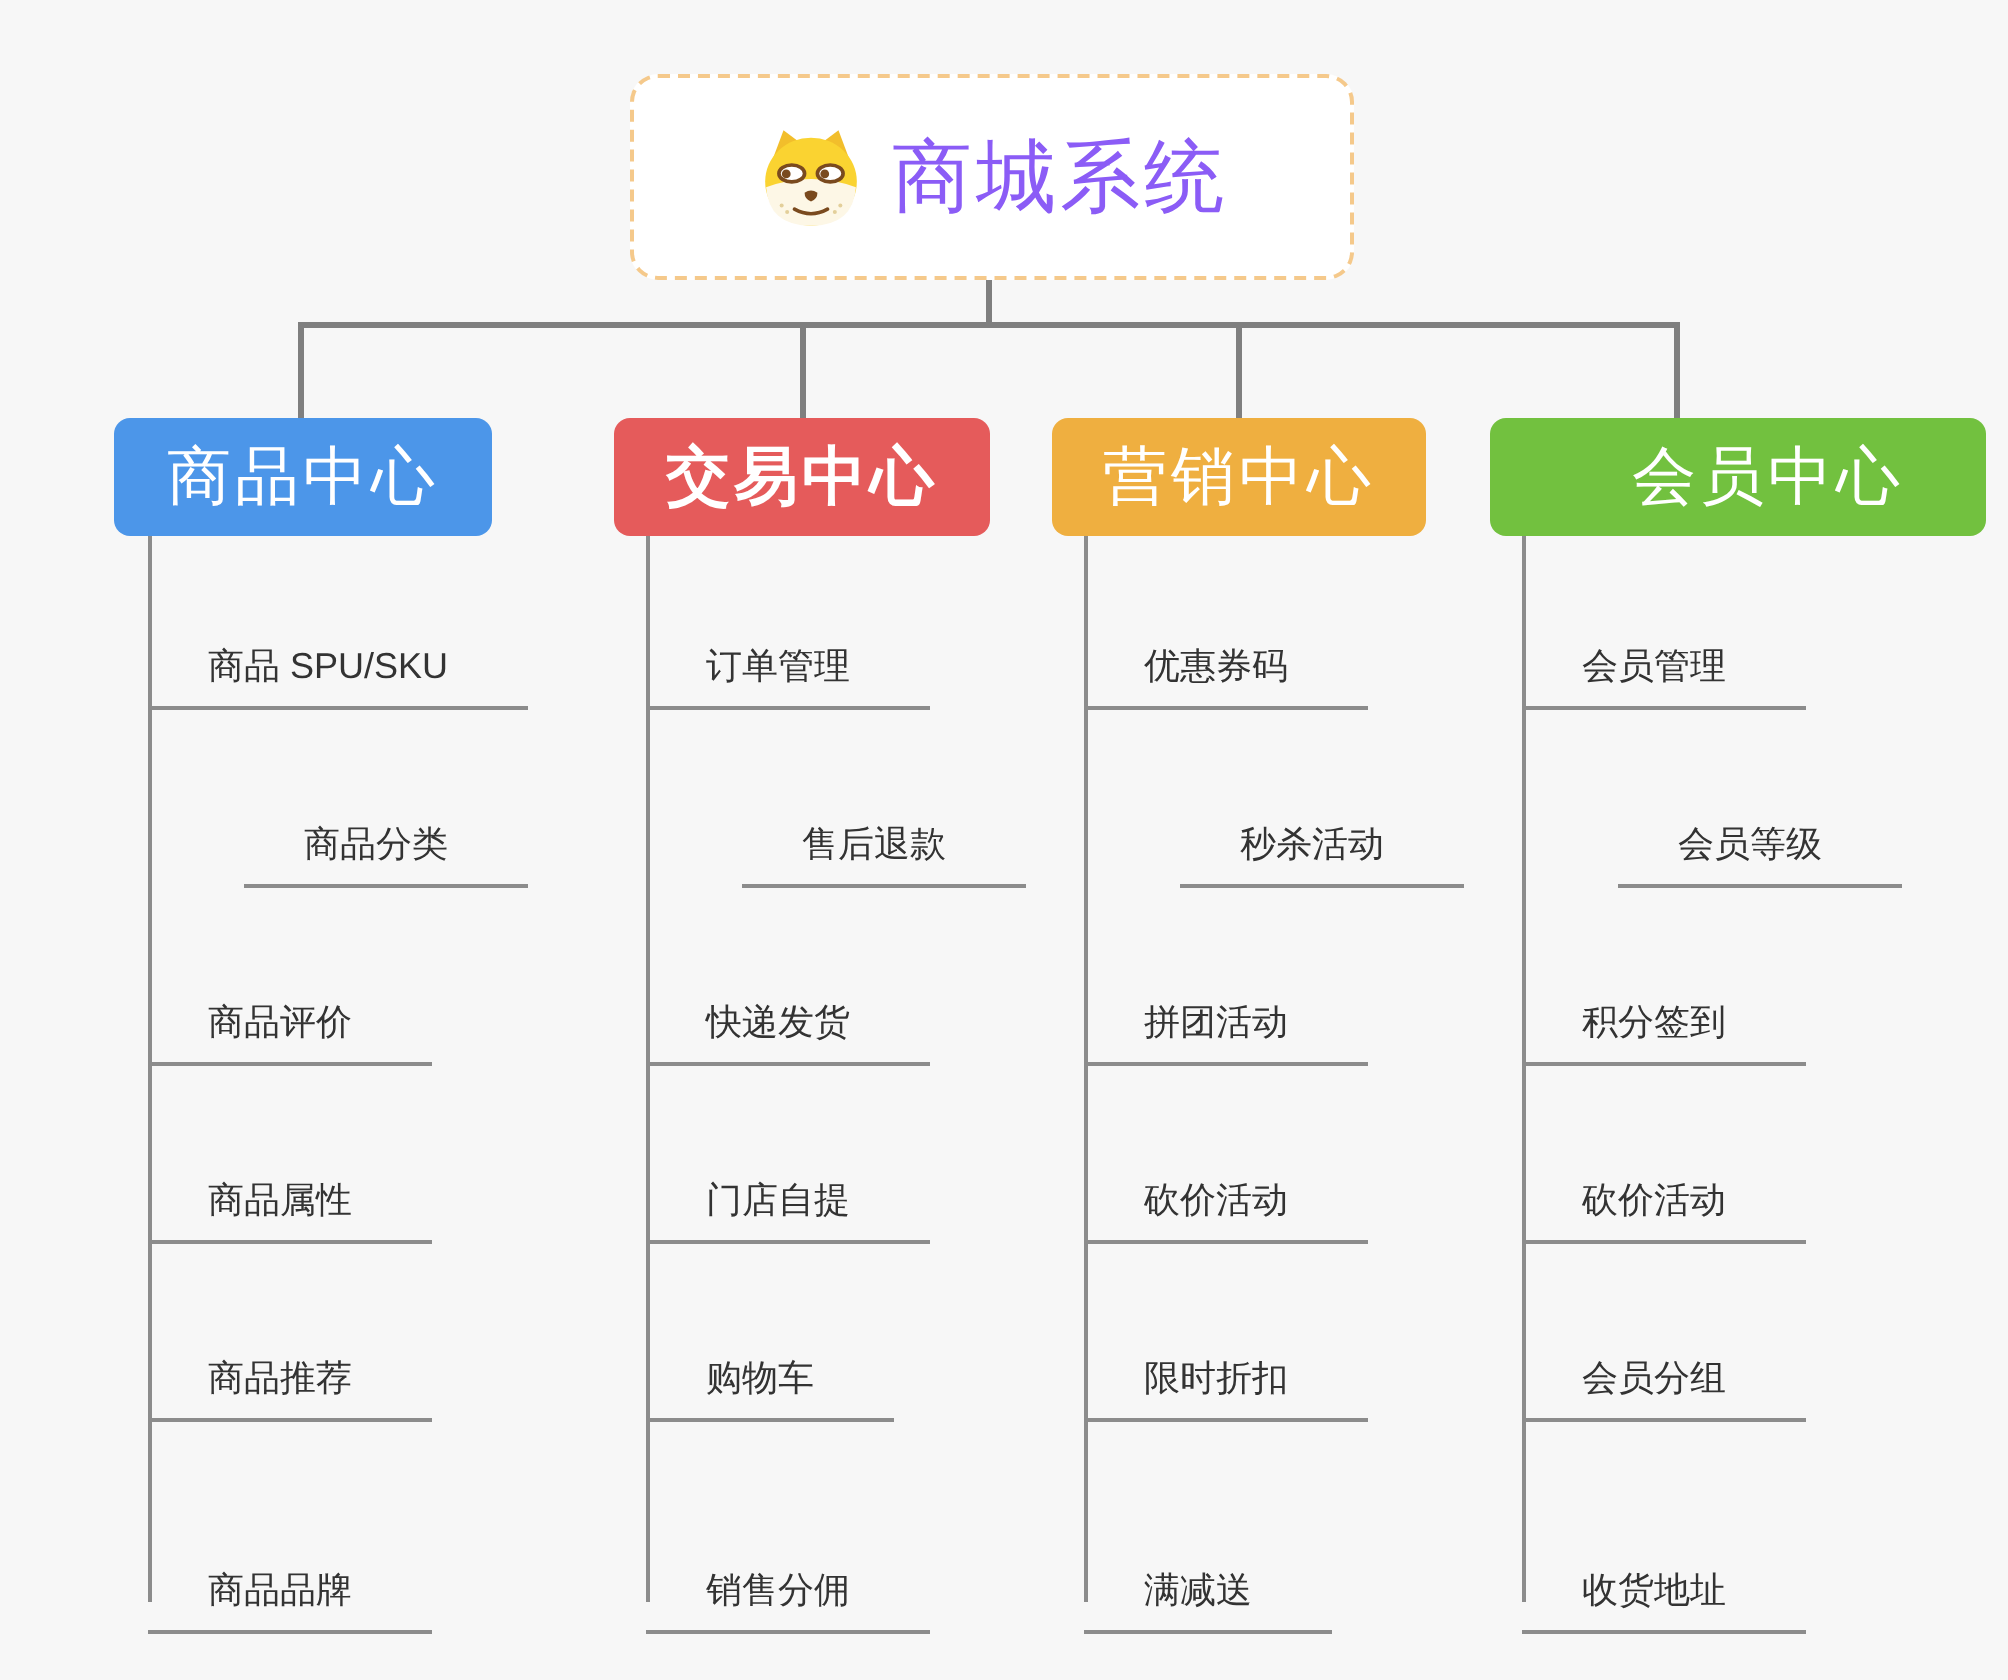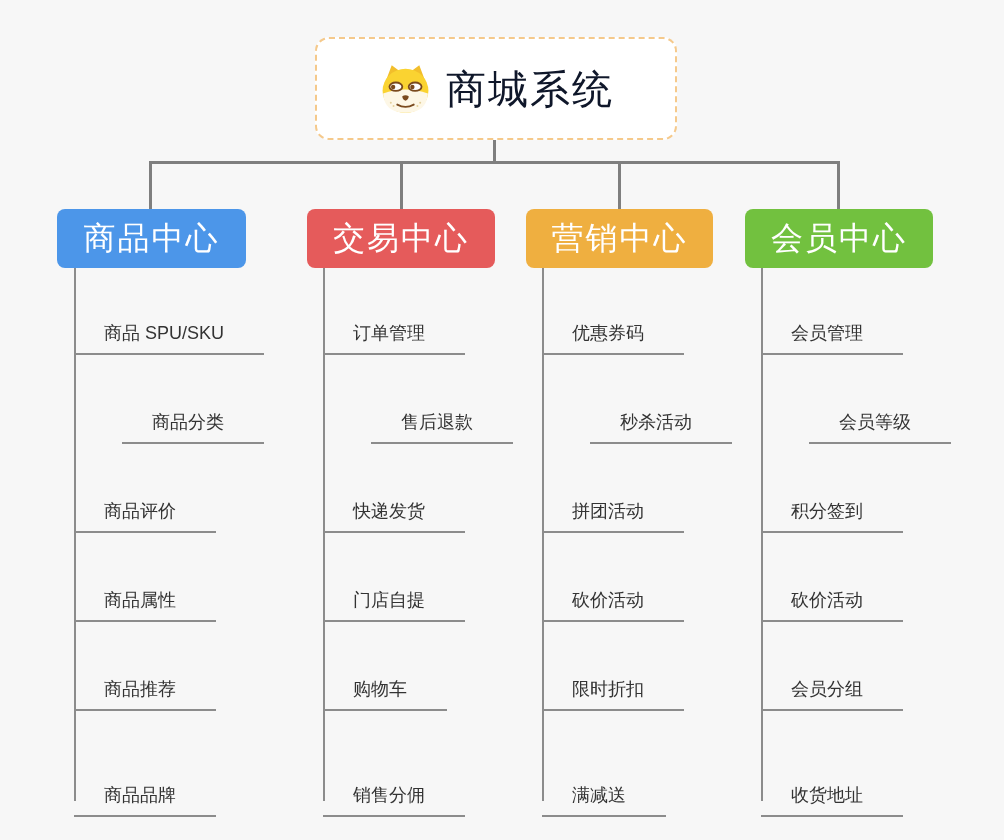--- a/index.html
+++ b/index.html
@@ -7,38 +7,38 @@
     position:relative;width:1004px;height:840px;background:#f7f7f7;
     font-family:"Liberation Sans","DejaVu Sans",sans-serif;overflow:hidden;
   }
   
   .root{
     position:absolute;left:315px;top:37px;width:362px;height:103px;
     box-sizing:border-box;background:#ffffff;border:2px dashed #f5c98b;
     border-radius:14px;display:flex;align-items:center;justify-content:center;gap:13px;
     cursor:pointer;
   }
-  .root-label{font-size:40px;color:#0f172a;letter-spacing:2px;line-height:1;}
+  .root-label{font-size:40px;color:#8b5cf6;letter-spacing:2px;line-height:1;}
   .dog{width:55px;height:52px;flex:0 0 auto;}
   
   .line{position:absolute;background:#7f7f7f;}
   .stem{left:493px;top:140px;width:3px;height:24px;}
   .hbar{left:149px;top:161px;width:691px;height:3px;}
   .drop{top:161px;width:3px;height:49px;}
   .drop1{left:149px;} .drop2{left:400px;} .drop3{left:618px;} .drop4{left:837px;}
   
   .branch{
     position:absolute;top:209px;height:59px;border-radius:8px;
     display:flex;align-items:center;justify-content:center;
     color:#ffffff;font-size:32px;letter-spacing:2px;cursor:pointer;
   }
   .b1{left:57px;width:189px;background:#4c96e9;}
-  .b2{left:307px;width:188px;background:#e55b5b;}
+  .b2{left:307px;width:188px;background:#e55b5b;font-weight:bold;}
   .b3{left:526px;width:187px;background:#efaf40;}
-  .b4{left:745px;width:188px;background:#72c13f;}
+  .b4{left:745px;width:218px;background:#72c13f;padding-left:30px;}
   
   .trunk{position:absolute;top:268px;width:2px;height:533px;background:#8c8c8c;}
   .t1{left:74px;} .t2{left:323px;} .t3{left:542px;} .t4{left:761px;}
   
   .leaf{
     position:absolute;white-space:nowrap;
     font-size:18px;line-height:26px;color:#333333;
     padding:0 40px 7px 30px;border-bottom:2px solid #8c8c8c;
     cursor:pointer;
   }

